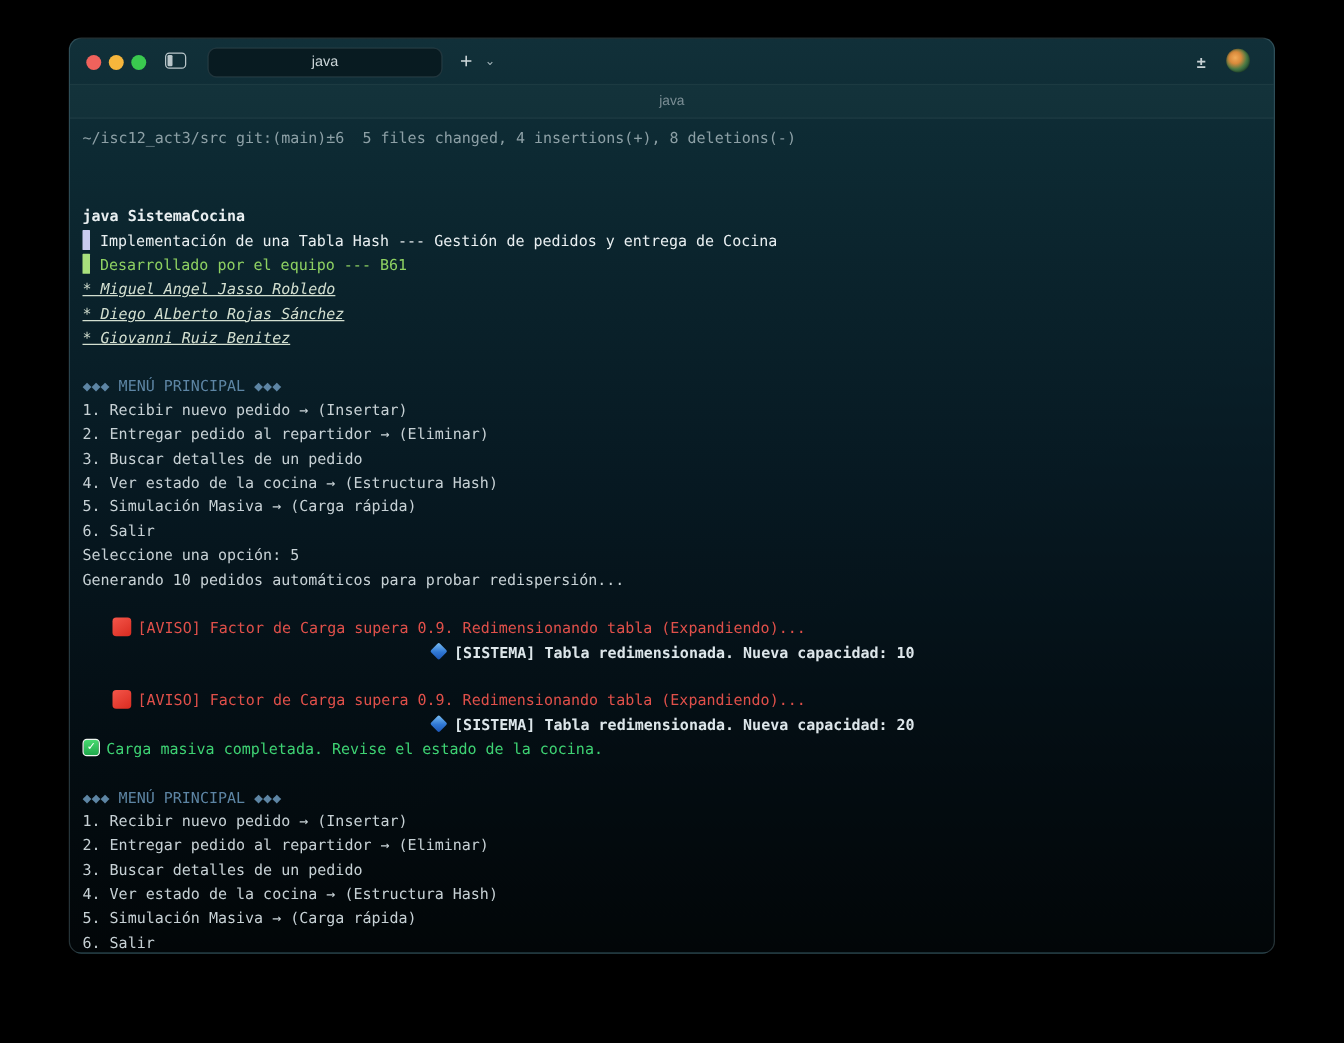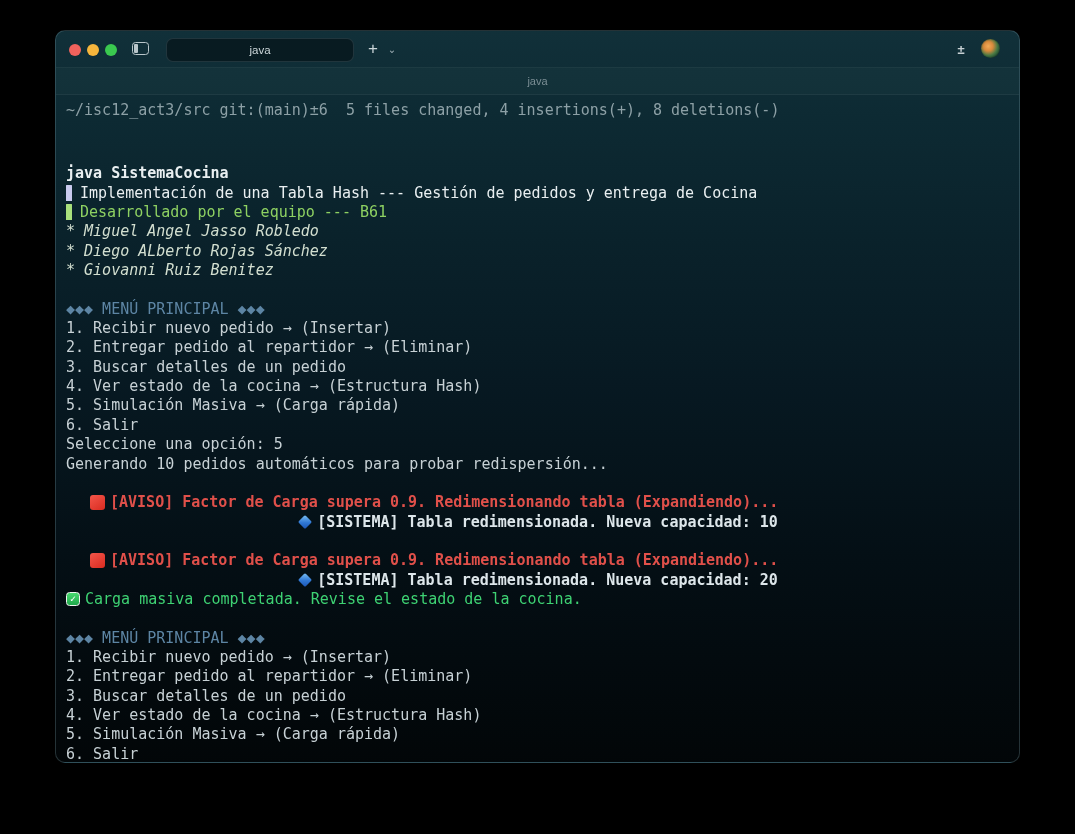--- a/index.html
+++ b/index.html
@@ -63,32 +63,32 @@
     border-bottom:1px solid rgba(255,255,255,0.05);
     display:flex;align-items:center;justify-content:center;
     font-family:"Liberation Sans",sans-serif;font-size:11px;color:#7b8e95;
   }
 
   
   .terminal{
     position:absolute;top:64px;left:0;right:0;bottom:0;
     padding:6px 10px;
     font-family:"DejaVu Sans Mono","Liberation Mono",monospace;
-    font-size:15px;line-height:19.35px;
+    font-size:12px;line-height:19.35px;
     white-space:pre;overflow:hidden;
   }
   .line{height:19.35px;}
   .line.prompt      {color:#8da0a6;}
   .line.command     {color:#e9eff1;font-weight:bold;margin-top:44px;}
   .line.banner      {font-weight:normal;}
-  .line.author      {color:#d3dfd0;font-style:italic;}
+  .line.author      {color:#d3dfd0;font-style:italic;text-decoration:underline;}
   .line.menu-header {color:#5d85a4;}
   .line.menu-item   {color:#c7d1d5;}
   .line.plain       {color:#c7d1d5;}
-  .line.warning     {color:#e0504a;font-weight:bold;padding-left:24px;}
+  .line.warning     {color:#e0504a;font-weight:normal;padding-left:24px;}
   .line.system      {color:#dde6ea;font-weight:bold;text-align:center;}
   .line.success     {color:#3ed273;}
   .line.input       {color:#c7d1d5;}
 
   .halfblock{
     display:inline-block;width:6px;height:16px;vertical-align:-3px;
     margin-right:8px;border-radius:0.5px;
   }
   .cursor{
     display:inline-block;width:9px;height:15px;vertical-align:-2px;

